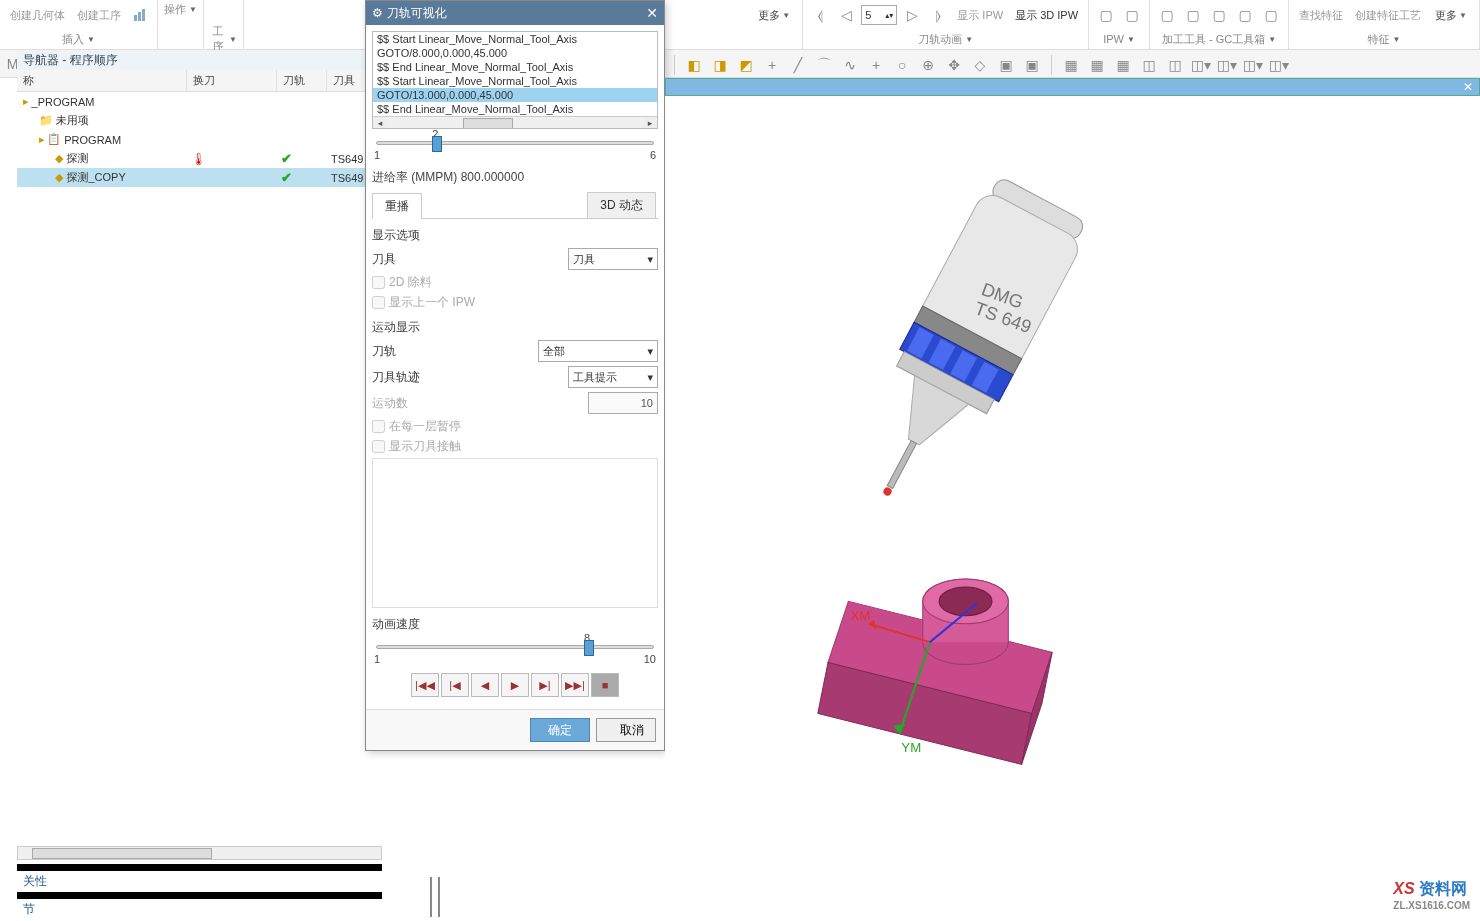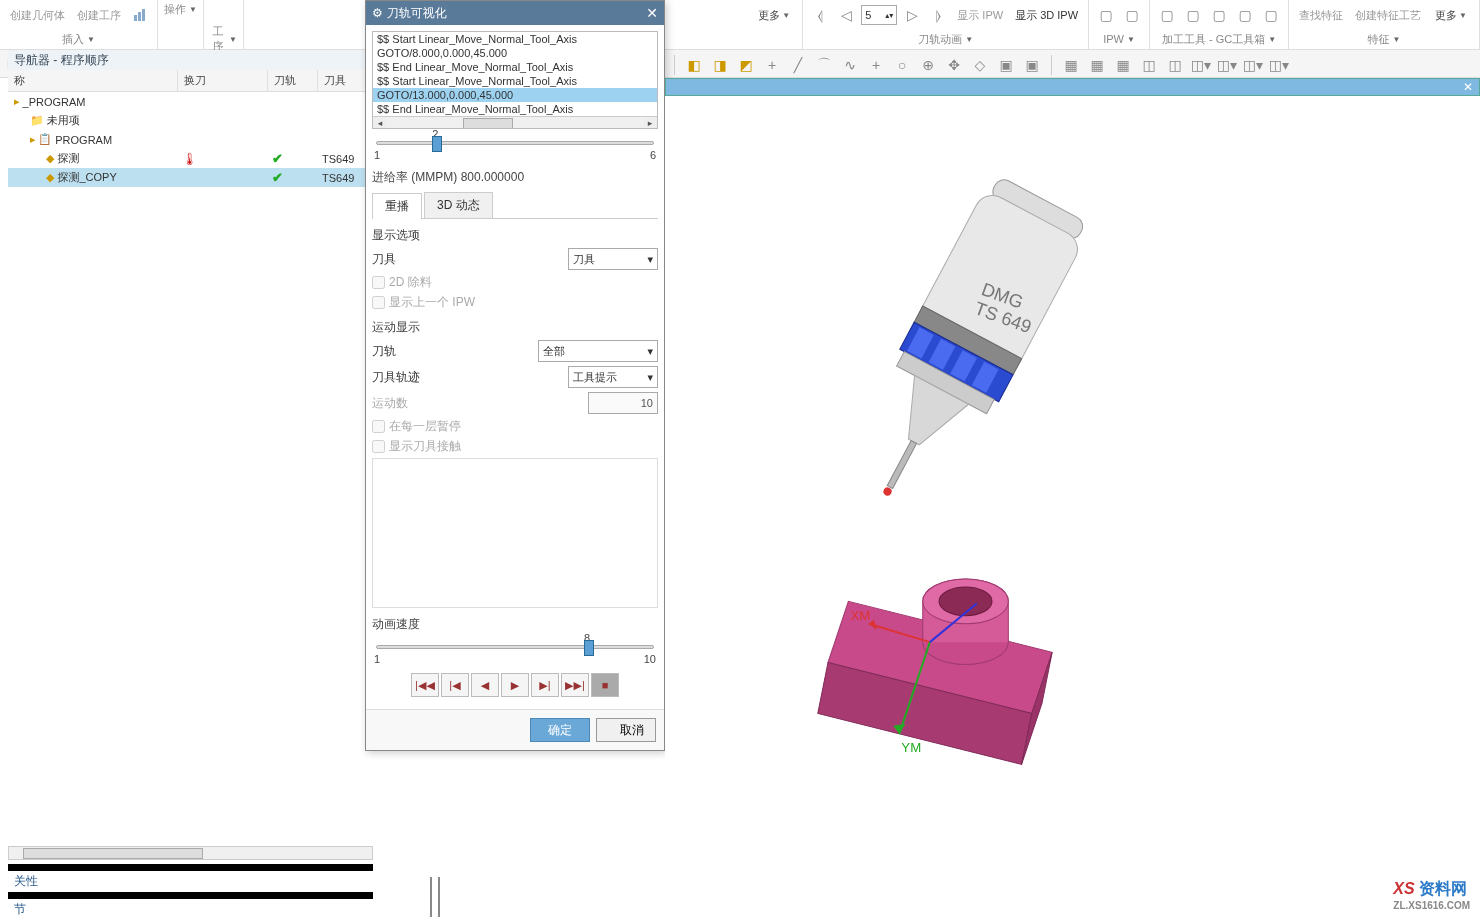--- a/index.html
+++ b/index.html
@@ -20,42 +20,42 @@
 .nav-header { height: 20px; background: #eef3f7; font-size: 12px; padding: 2px 6px; color: #345; }
 .nav-cols { height: 22px; display: flex; background: #f5f5f5; border-bottom: 1px solid #ddd; }
 .nav-col { padding: 3px 6px; font-size: 11px; color: #444; border-right: 1px solid #e0e0e0; }
 .nav-body { height: 680px; overflow: auto; }
 .nav-row { height: 19px; display: flex; align-items: center; font-size: 11px; }
 .nav-row.sel { background: #bde0f0; }
 .nav-cell { padding: 0 4px; display: flex; align-items: center; gap: 3px; }
 .check { color: #2a2; font-weight: bold; font-size: 13px; }
 .thermo { color: #c00; font-size: 12px; }
 
-.left-panel { position: absolute; left: 8px; top: 50px; width: 365px; height: 870px; background: #fff; }
+.left-panel { position: absolute; left: 17px; top: 50px; width: 365px; height: 870px; background: #fff; }
 
 .dialog { position: absolute; left: 365px; top: 0; width: 300px; background: #fff; border: 1px solid #888; box-shadow: 2px 2px 8px rgba(0,0,0,.2); }
 .dlg-title { height: 24px; background: #5a7a99; color: #fff; display: flex; align-items: center; padding: 0 6px; font-size: 12px; justify-content: space-between; }
 .dlg-title .gear { margin-right: 4px; }
 .dlg-close { color: #fff; cursor: pointer; font-size: 14px; }
 .dlg-body { padding: 6px; }
 .code-list { border: 1px solid #bbb; height: 98px; overflow: hidden; font-size: 11px; font-family: Arial; margin-bottom: 8px; position: relative; }
 .code-line { padding: 1px 4px; white-space: nowrap; }
 .code-line.sel { background: #9dd3f0; }
 .code-scroll { height: 14px; border-top: 1px solid #ccc; background: #f0f0f0; position: relative; }
 .code-scroll-thumb { position: absolute; left: 90px; top: 1px; width: 50px; height: 11px; background: #ddd; border: 1px solid #aaa; }
 .code-scroll-arrow { position: absolute; top: 0; width: 14px; height: 14px; background: #eee; text-align: center; font-size: 9px; line-height: 13px; color: #555; }
 
 .slider-wrap { margin: 8px 0; }
 .slider-track { height: 4px; background: #ddd; border: 1px solid #aaa; position: relative; margin: 12px 4px 4px; border-radius: 2px; }
 .slider-thumb { position: absolute; top: -6px; width: 10px; height: 16px; background: #5a9fd4; border: 1px solid #2a6a99; }
 .slider-labels { display: flex; justify-content: space-between; font-size: 11px; color: #444; padding: 0 2px; }
 .slider-tick { position: absolute; top: -14px; font-size: 11px; color: #444; }
 
 .feed-label { font-size: 12px; color: #444; margin: 6px 0; }
-.tabs { display: flex; border-bottom: 1px solid #ccc; margin-bottom: 8px; }
+.tabs { display: flex; border-bottom: 1px solid #ccc; margin-bottom: 8px; justify-content: space-between; }
 .tab { padding: 4px 12px; font-size: 12px; border: 1px solid #ccc; border-bottom: none; background: #f0f0f0; margin-right: 2px; cursor: pointer; }
 .tab.active { background: #fff; position: relative; top: 1px; }
 
 .section-label { font-size: 12px; color: #404040; margin: 8px 0 4px; }
 .form-row { display: flex; justify-content: space-between; align-items: center; margin: 4px 0; font-size: 12px; }
 .form-select { width: 90px; height: 22px; border: 1px solid #aaa; font-size: 11px; padding: 0 4px; background: #fff; display: flex; align-items: center; justify-content: space-between; }
 .form-input { width: 70px; height: 22px; border: 1px solid #aaa; font-size: 11px; padding: 0 4px; text-align: right; }
 .chk-row { display: flex; align-items: center; gap: 4px; font-size: 12px; color: #aaa; margin: 3px 0; }
 .chk-row input { width: 13px; height: 13px; }
 

